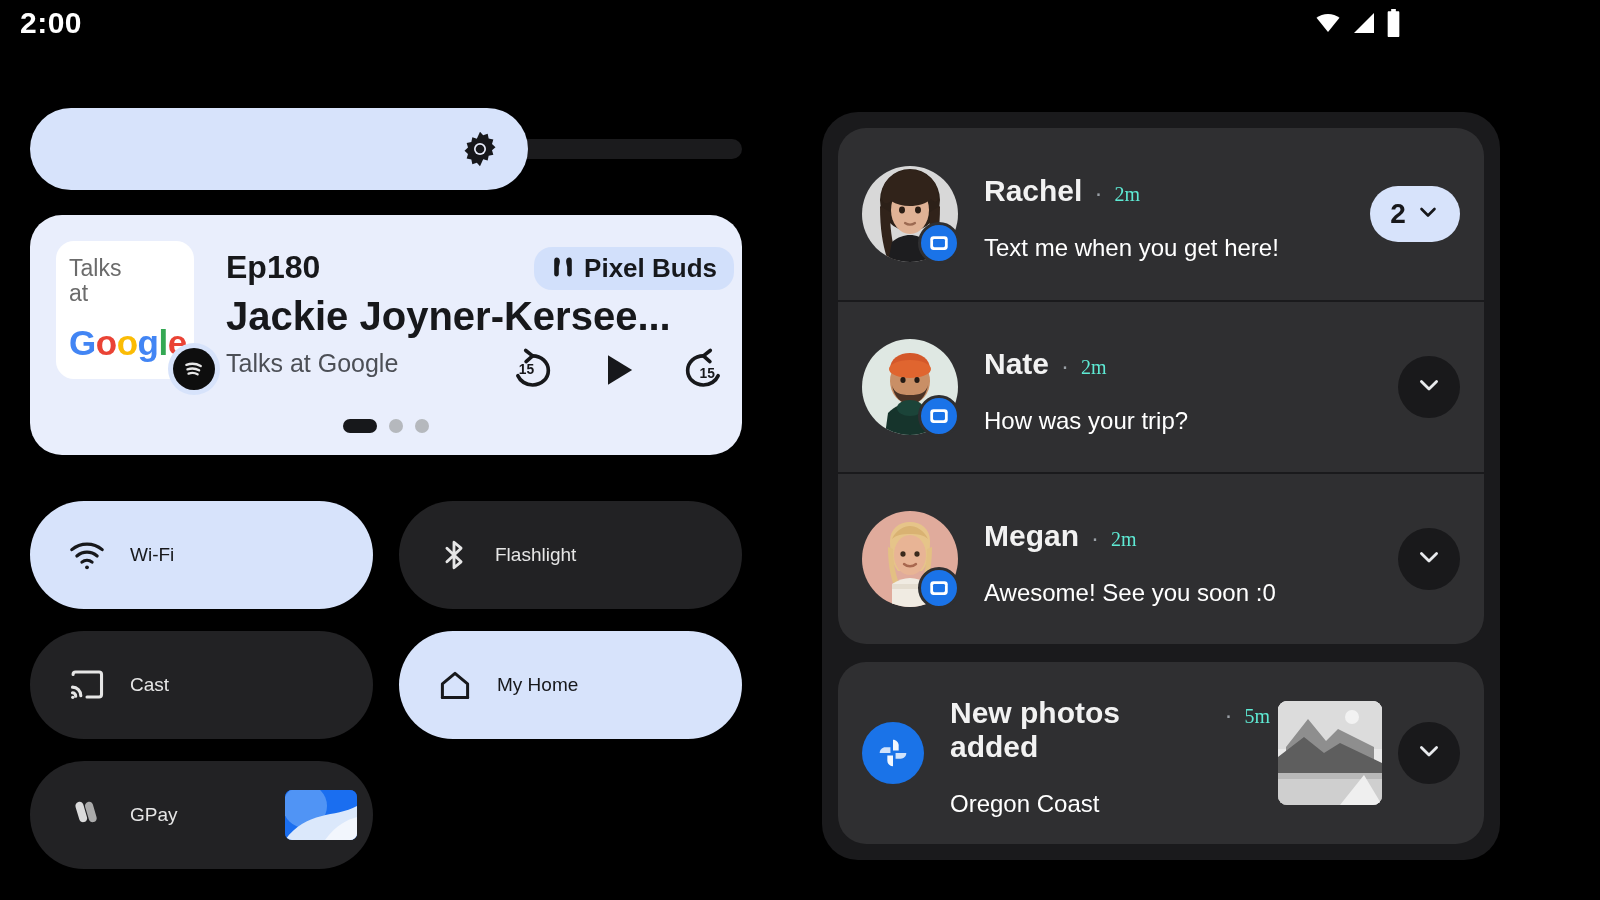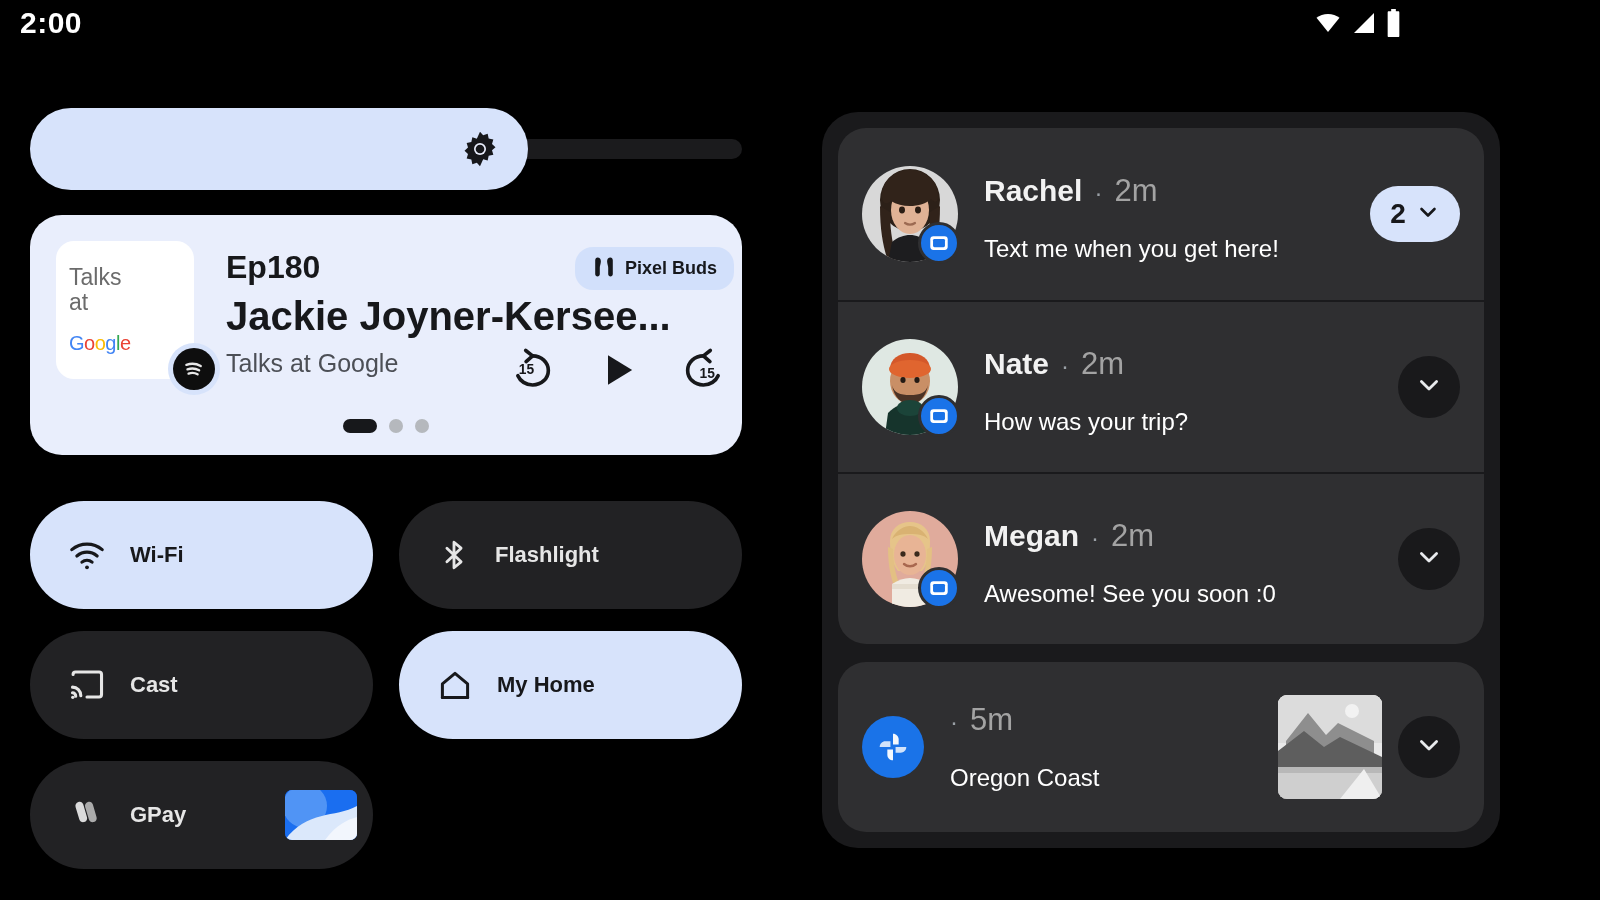--- a/index.html
+++ b/index.html
@@ -48,21 +48,21 @@
   }
   .album-art {
     position:absolute; left:26px; top:26px;
     width:138px; height:138px; background:#fff; border-radius:18px;
     display:flex; flex-direction:column; justify-content:center;
     padding-left:13px;
   }
   .art-line1, .art-line2 {
     font-size:23px; color:#6b6b6b; line-height:1.08; font-weight:400;
   }
-  .g-logo { font-size:20px; font-weight:400; line-height:1.2; margin-top:16px; letter-spacing:-.5px; }
+  .g-logo { font-size:35px; font-weight:700; line-height:1.2; margin-top:16px; letter-spacing:-.5px; }
   .g-logo span:nth-child(1){color:#4285F4;}
   .g-logo span:nth-child(2){color:#EA4335;}
   .g-logo span:nth-child(3){color:#FBBC05;}
   .g-logo span:nth-child(4){color:#4285F4;}
   .g-logo span:nth-child(5){color:#34A853;}
   .g-logo span:nth-child(6){color:#EA4335;}
   .app-badge {
     position:absolute; left:138px; top:128px;
     width:52px; height:52px; border-radius:50%;
     background:#d7e3fb; display:flex; align-items:center; justify-content:center;
@@ -75,42 +75,42 @@
   .media-text { position:absolute; left:196px; top:34px; width:480px; }
   .media-ep { font-size:32px; font-weight:700; color:#17181b; line-height:1.18; }
   .media-title { font-size:40px; font-weight:700; color:#17181b; line-height:1.25; margin-top:4px; }
   .media-sub { font-size:25px; color:#4c4f56; margin-top:8px; }
 
   .buds-chip {
     position:absolute; right:8px; top:32px;
     background:#d2e0fb; border-radius:18px; height:43px;
     display:flex; align-items:center; gap:9px; padding:0 17px;
   }
-  .buds-chip-label { font-size:18px; font-weight:700; color:#16181c; }
+  .buds-chip-label { font-size:26px; font-weight:700; color:#16181c; }
 
   .media-controls {
     position:absolute; right:16px; bottom:62px;
     display:flex; align-items:center; gap:42px;
   }
   .media-controls svg { display:block; }
 
   .dots { position:absolute; left:0; right:0; bottom:22px; display:flex; justify-content:center; align-items:center; gap:12px; }
   .dot { width:14px; height:14px; border-radius:7px; background:#b5b8bd; }
   .dot.active { width:34px; background:#17181b; }
 
   
   .tiles { margin-top:46px; display:flex; flex-wrap:wrap; gap:22px 26px; width:712px; }
   .tile {
     width:343px; height:108px; border-radius:54px;
     display:flex; align-items:center; gap:24px; padding-left:38px;
     position:relative;
   }
   .tile.off { background:#222224; }
   .tile.on  { background:#d7e3fb; }
-  .tile-label { font-size:22px; font-weight:700; }
+  .tile-label { font-size:19px; font-weight:400; }
   .tile.off .tile-label { color:#e6e6e6; }
   .tile.on  .tile-label { color:#17181b; }
   .tile svg { display:block; flex:none; }
   .gpay-card {
     position:absolute; right:16px; top:50%; transform:translateY(-50%);
     width:72px; height:50px; border-radius:7px; overflow:hidden;
     background:#1c63e8;
   }
 
   
@@ -134,21 +134,21 @@
   .msg-badge {
     position:absolute; right:-2px; bottom:-2px;
     width:42px; height:42px; border-radius:50%; background:#1a73e8;
     display:flex; align-items:center; justify-content:center;
     border:3px solid #2f2f31;
   }
   .notif-body { flex:1; min-width:0; }
   .notif-head { display:flex; align-items:baseline; gap:12px; }
   .notif-name { font-size:30px; font-weight:700; color:#f2f2f2;margin-top:8px; }
   .notif-sep { font-size:24px; color:#9aa0a6; }
-  .notif-time { font-size:31px; color:#a3a3a3; }
+  .notif-time { font-size:20px; color:#5eead4;font-family:Liberation Serif, serif; }
   .notif-msg { font-size:24px; color:#ffffff; margin-top:26px; }
 
   .chevron-btn {
     width:62px; height:62px; border-radius:50%; background:#19191b;
     display:flex; align-items:center; justify-content:center; flex:none; margin-left:16px;
   }
   .count-chip {
     height:56px; min-width:90px; border-radius:28px; background:#d7e3fb;
     display:flex; align-items:center; justify-content:center; gap:10px;
     padding:0 18px; flex:none; margin-left:16px;
@@ -472,20 +472,21 @@
         <span class="photos-icon">
           <svg width="34" height="34" viewBox="0 0 24 24" fill="#fff">
             <path d="M12 2.6c2.2 0 4 1.8 4 4v3.6h-4V2.6z" opacity=".95"></path>
             <path d="M21.4 12c0 2.2-1.8 4-4 4h-3.6v-4h7.6z" opacity=".8"></path>
             <path d="M12 21.4c-2.2 0-4-1.8-4-4v-3.6h4v7.6z" opacity=".95"></path>
             <path d="M2.6 12c0-2.2 1.8-4 4-4h3.6v4H2.6z" opacity=".8"></path>
           </svg>
         </span>
         <div class="notif-body">
           <div class="notif-head">
+            <span class="notif-name">New photos added</span>
             <span class="notif-sep">·</span>
             <span class="notif-time">5m</span>
           </div>
           <div class="notif-msg">Oregon Coast</div>
         </div>
         <span class="photo-thumb">
           <svg width="104" height="104" viewBox="0 0 104 104">
             <rect width="104" height="104" fill="#e9e9e9"></rect>
             <path d="M0 0h104v48H0z" fill="#dcdcdc"></path>
             <path d="M8 46 30 18l18 22 12-12 36 18v24H8z" fill="#8e8e8e"></path>

